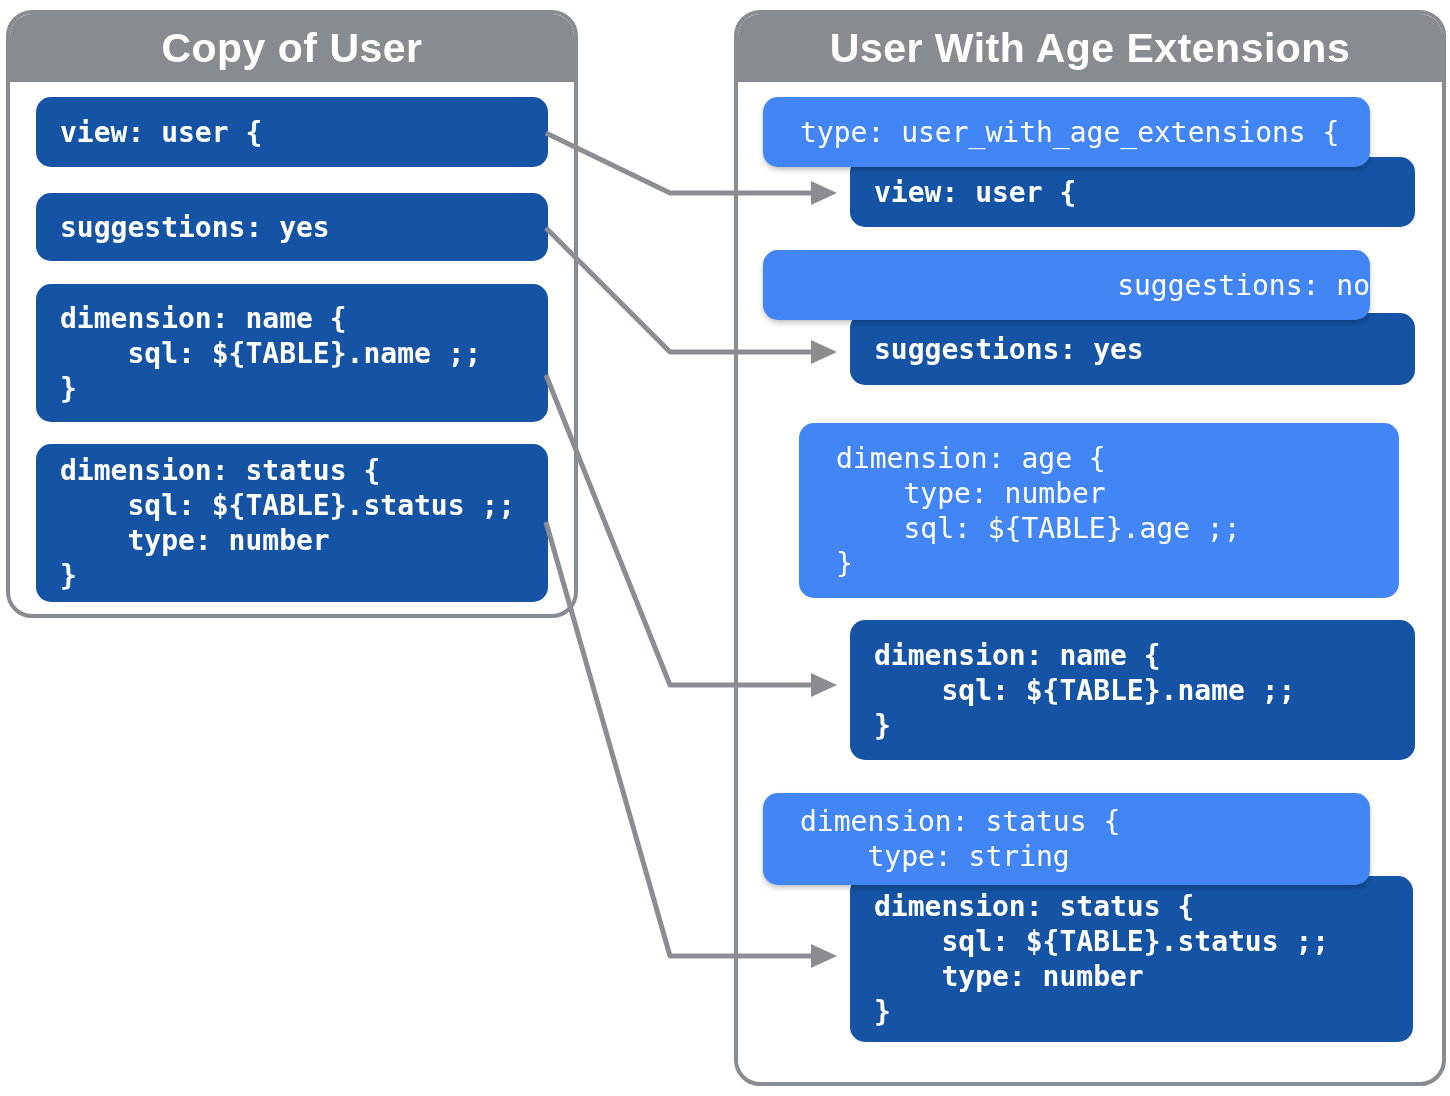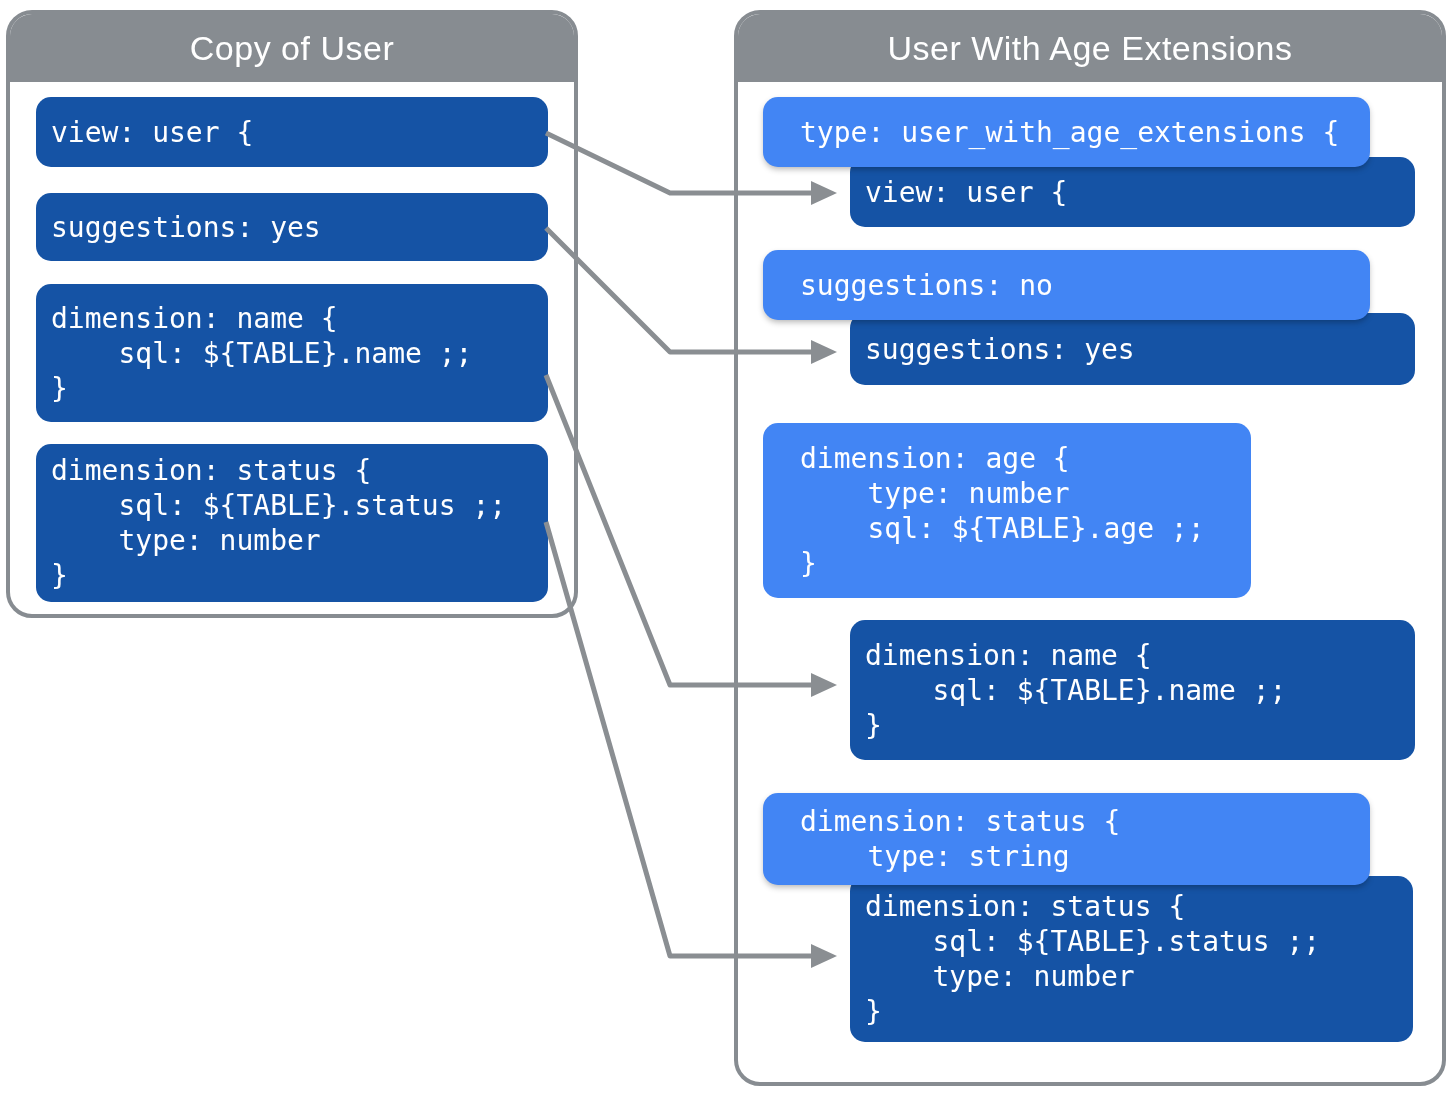--- a/index.html
+++ b/index.html
@@ -30,55 +30,55 @@
 
   .panel-header {
     height: 68px;
     background: #878c91;
     display: flex;
     align-items: center;
     justify-content: center;
   }
   .panel-title {
     color: #ffffff;
-    font-size: 34px;
-    font-weight: 400;
+    font-size: 41px;
+    font-weight: 700;
     letter-spacing: 0.5px;
   }
 
   
   .code-block {
     position: absolute;
     box-sizing: border-box;
     border-radius: 15px;
     color: #ffffff;
     font-family: "DejaVu Sans Mono", "Liberation Mono", monospace;
     font-size: 28px;
     line-height: 35px;
     white-space: pre;
     display: flex;
     flex-direction: column;
     justify-content: center;
   }
-  .dark  { background: #1553a5; z-index: 1; padding-left: 15px; }
+  .dark  { background: #1553a5; z-index: 1; padding-left: 24px; font-weight: bold; }
   .light { background: #4285f4; z-index: 2; padding-left: 37px; }
   .light.overlap { box-shadow: 0 3px 6px -1px rgba(0,0,0,0.30); }
 
   
   .blk-l-view    { left: 36px; top: 97px;  width: 512px; height: 70px;  }
   .blk-l-sugg    { left: 36px; top: 193px; width: 512px; height: 68px;  }
   .blk-l-name    { left: 36px; top: 284px; width: 512px; height: 138px; }
   .blk-l-status  { left: 36px; top: 444px; width: 512px; height: 158px; }
 
   
   .blk-r-view-ext    { left: 763px; top: 97px;  width: 607px; height: 70px;  }
   .blk-r-view-inh    { left: 850px; top: 157px; width: 565px; height: 70px;  }
-  .blk-r-sugg-no     { left: 763px; top: 250px; width: 607px; height: 70px;  }
+  .blk-r-sugg-no     { left: 763px; top: 250px; width: 607px; height: 70px; text-align: right;  }
   .blk-r-sugg-inh    { left: 850px; top: 313px; width: 565px; height: 72px;  }
-  .blk-r-age         { left: 763px; top: 423px; width: 488px; height: 175px; }
+  .blk-r-age         { left: 799px; top: 423px; width: 600px; height: 175px; }
   .blk-r-name-inh    { left: 850px; top: 620px; width: 565px; height: 140px; }
   .blk-r-status-ovr  { left: 763px; top: 793px; width: 607px; height: 92px;  }
   .blk-r-status-inh  { left: 850px; top: 876px; width: 563px; height: 166px; }
 
   
   .arrows {
     position: absolute;
     left: 0; top: 0;
     width: 1450px;
     height: 1096px;

